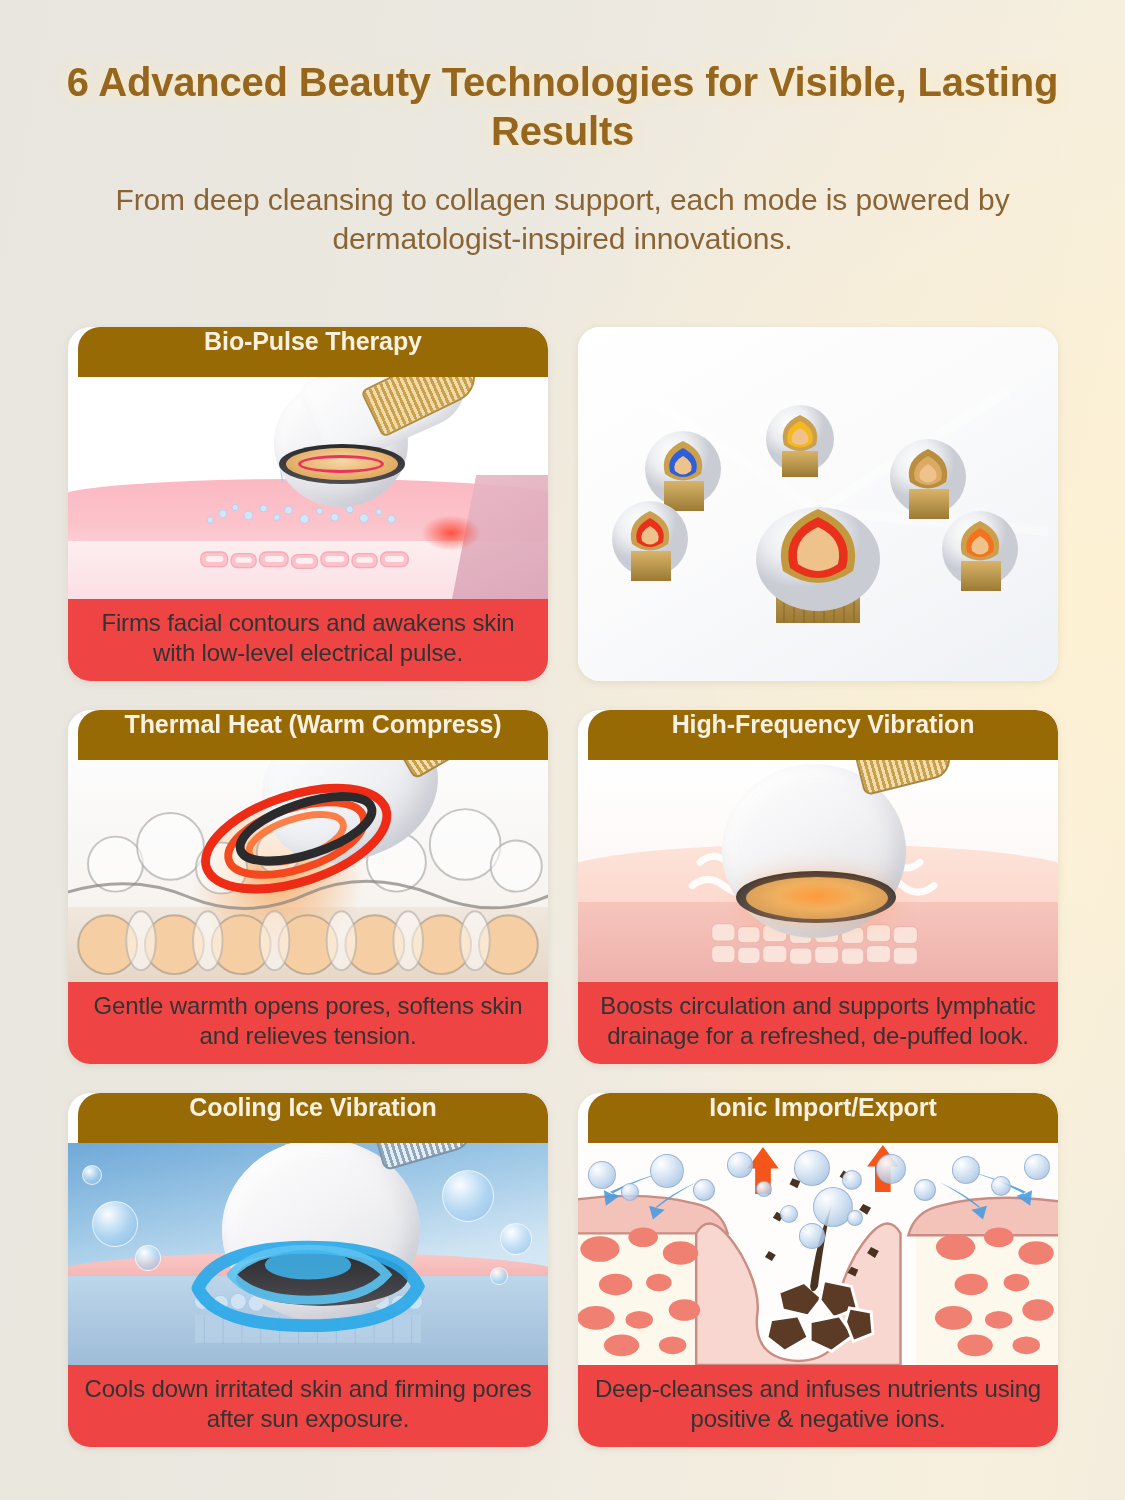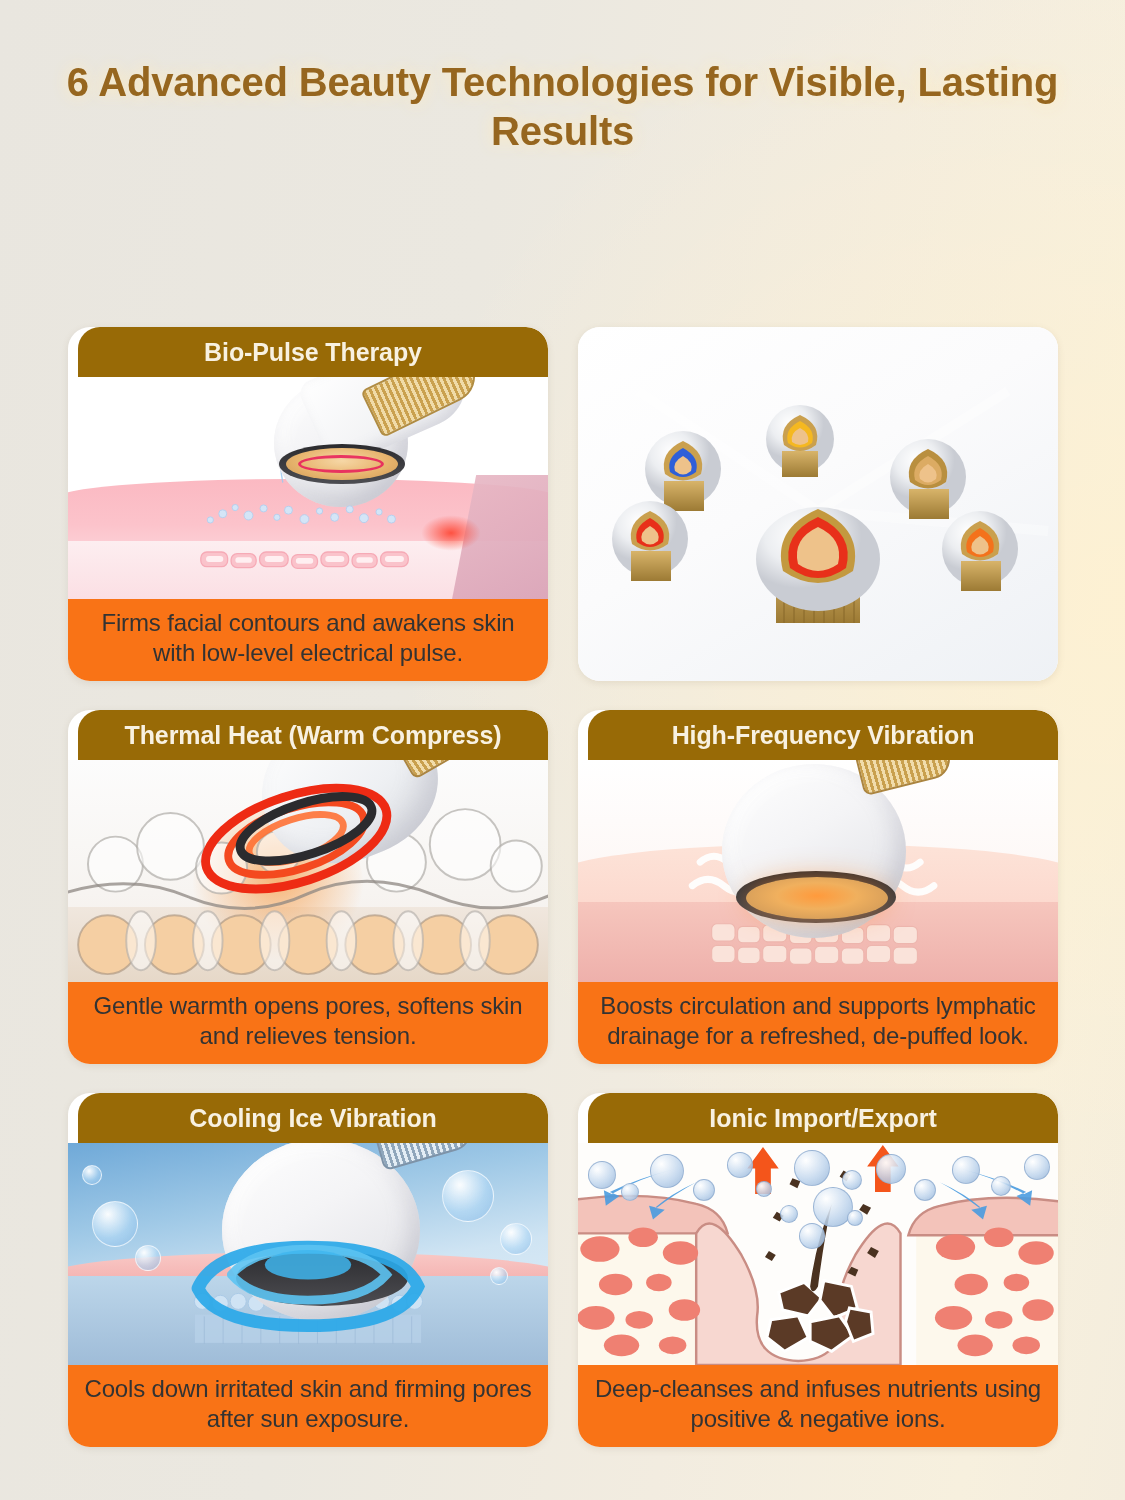--- a/index.html
+++ b/index.html
@@ -60,21 +60,20 @@
     display:flex;
     flex-direction:column;
   }
 
   .card-header {
     height:50px;
     flex:0 0 50px;
     background:#986a06;
     border-radius:22px 22px 0 0;
     display:flex;
-    align-items:center;
     justify-content:center;
     color:#f8f1e1;
     font-size:25px;
     font-weight:bold;
     letter-spacing:-0.1px;
     white-space:nowrap;
     margin-left:10px;
   }
 
   .card-media {
@@ -86,21 +85,21 @@
   .card-caption {
     flex:0 0 82px;
     display:flex;
     align-items:center;
     justify-content:center;
     text-align:center;
     padding:0 10px 4px;
     font-size:24px;
     line-height:1.23;
     color:#333333;
-    background:#f97316;
+    background:#ef4444;
     letter-spacing:-0.15px;
   }
 
   
   .scene { position:absolute; inset:0; }
 
   
   .wand-body {
     position:absolute;
     background:linear-gradient(150deg,#ffffff 0%,#f4f4f6 42%,#dcdde2 100%);
@@ -177,20 +176,21 @@
     border:1px solid rgba(255,255,255,.7);
   }
 </style>
 </head>
 <body>
 
 <div class="page">
 
   <div class="head-block">
     <h1 class="main-title">6 Advanced Beauty Technologies for Visible, Lasting Results</h1>
+    <p class="sub-title">From deep cleansing to collagen support, each mode is powered by dermatologist-inspired innovations.</p>
   </div>
 
   <div class="grid">
 
     <div class="card">
       <div class="card-header">
         <span>Bio-Pulse Therapy</span>
       </div>
       <div class="card-media">
         <div class="scene">

